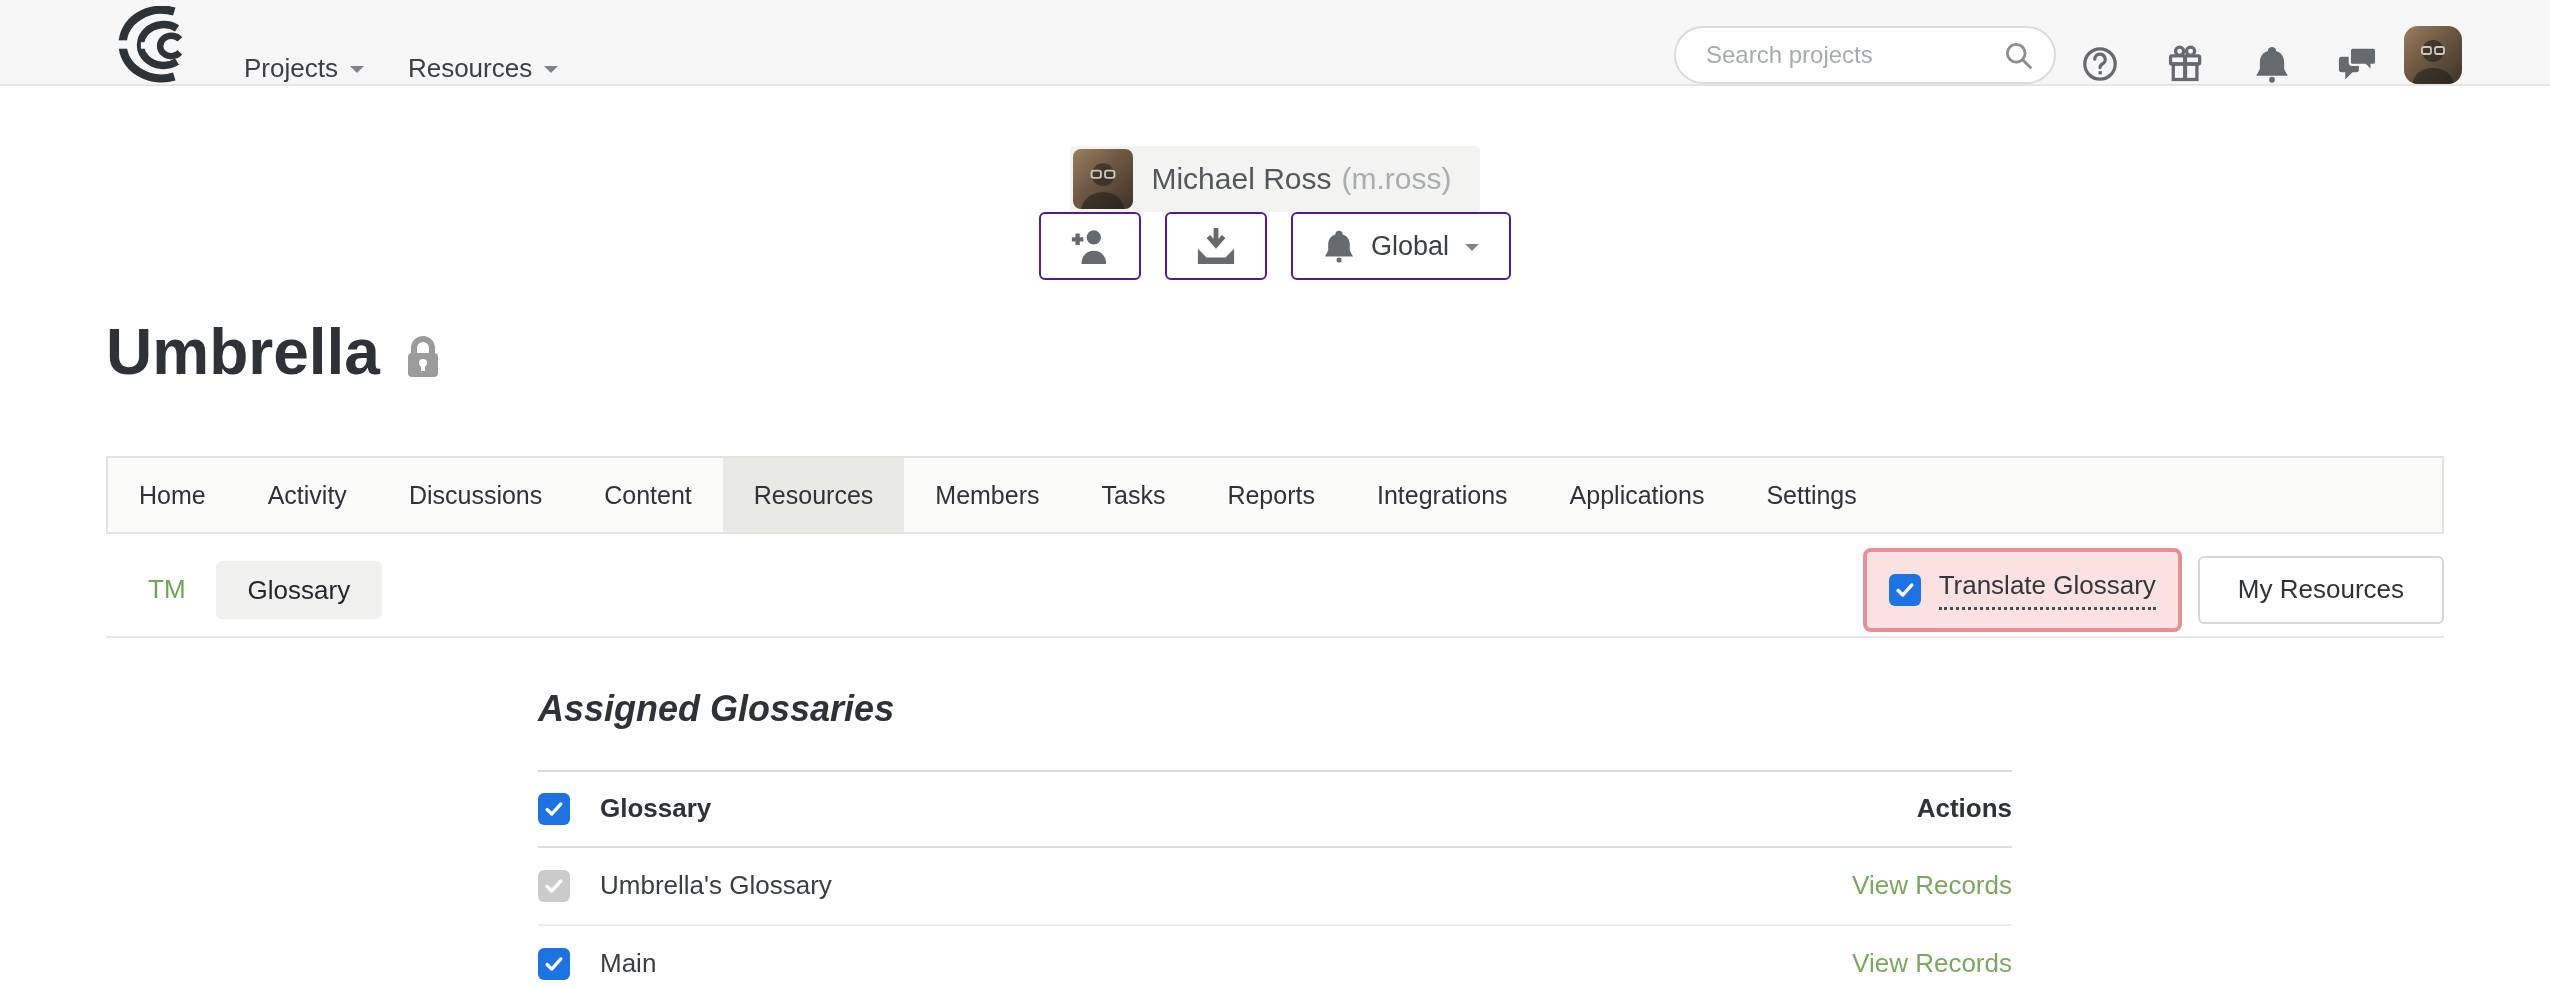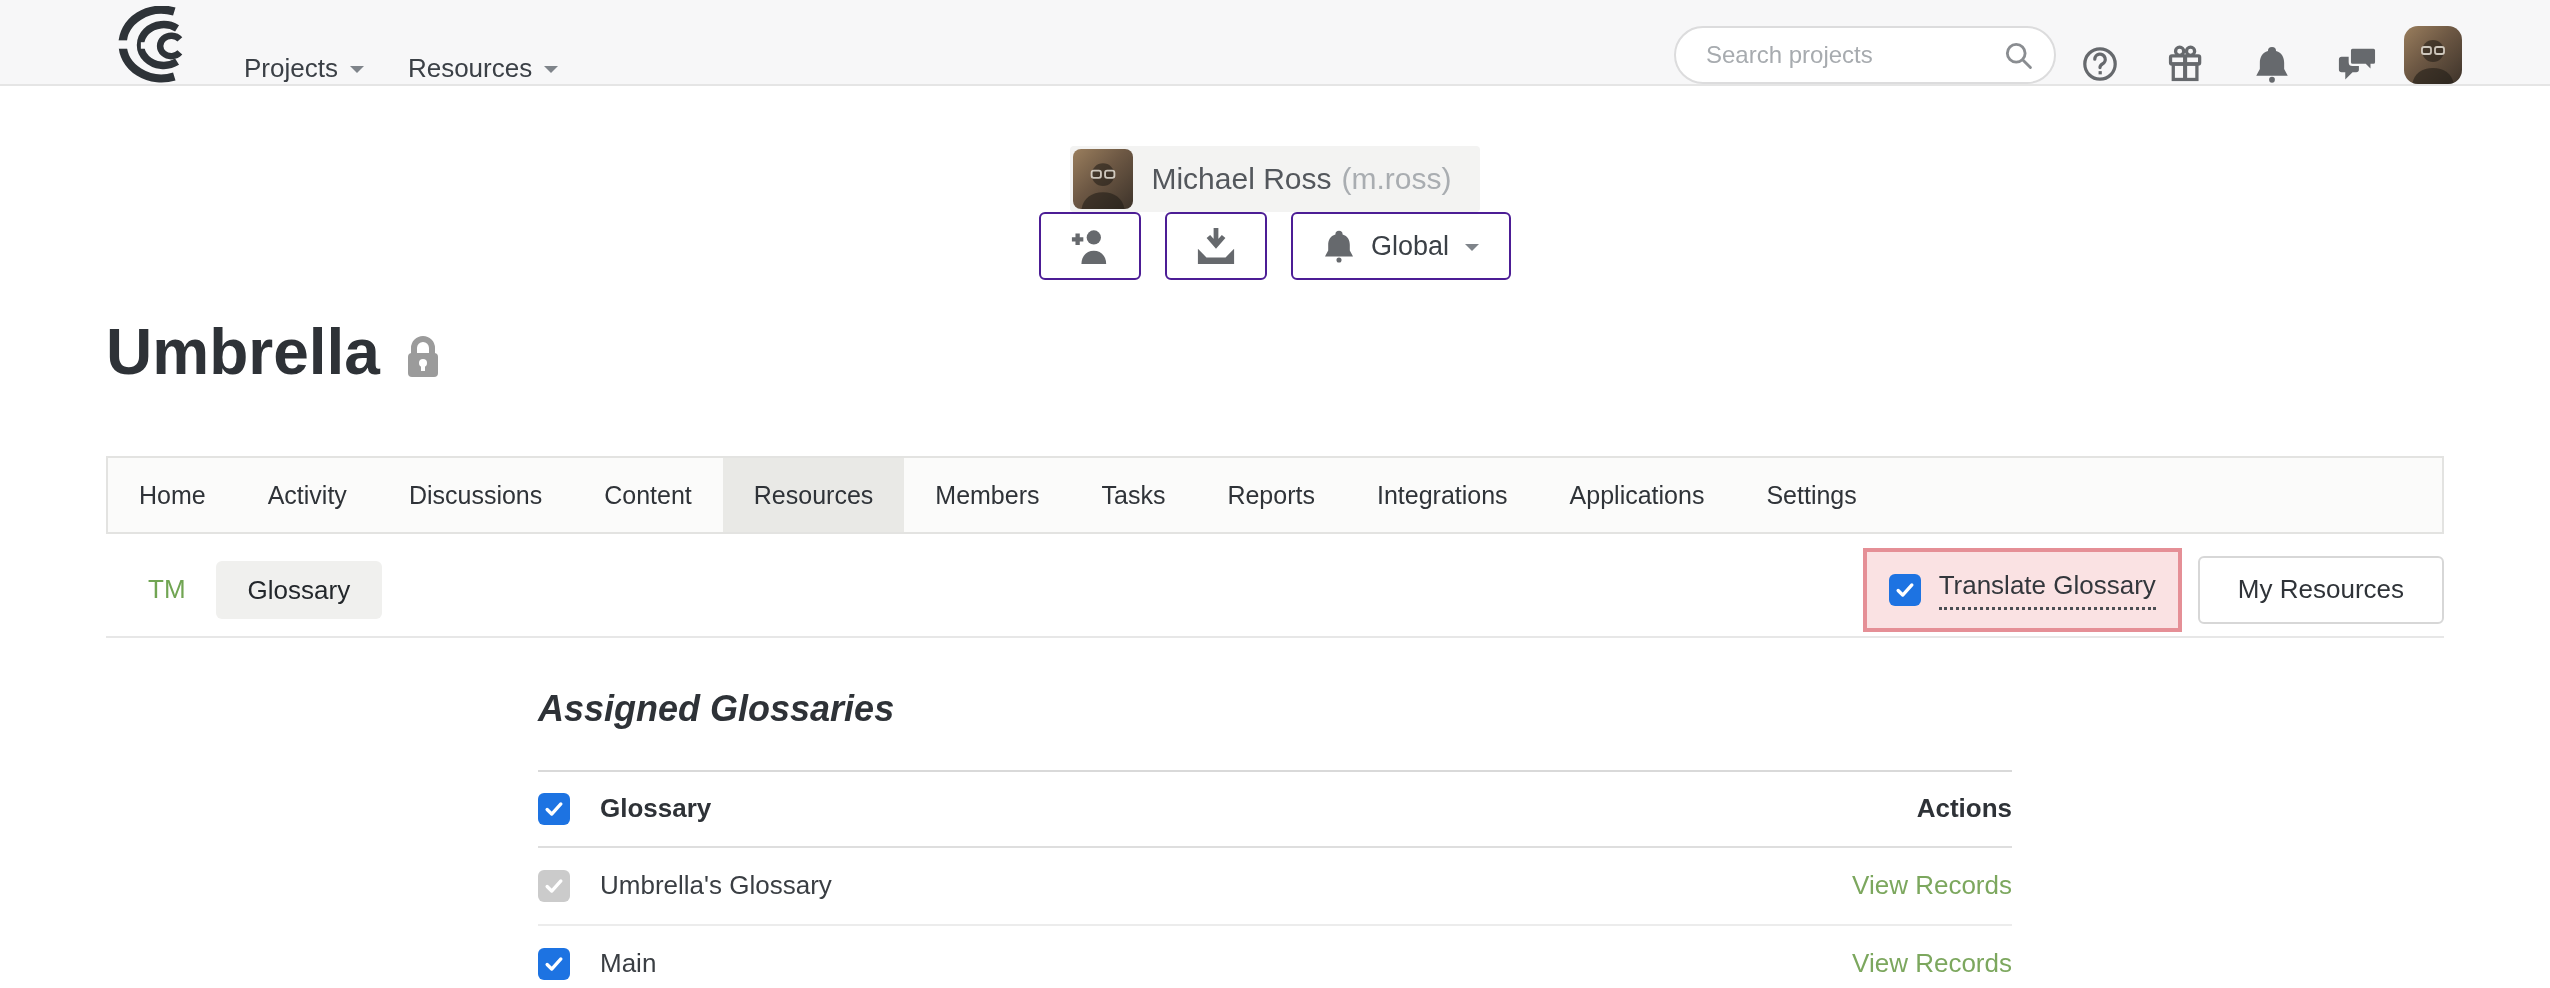--- a/index.html
+++ b/index.html
@@ -62,21 +62,21 @@
   .tab { font-size: 25px; line-height: 74px; padding: 0 31px; color: #2f3338;
     cursor: pointer; white-space: nowrap; }
   .tab.active { background: #e9e9e6; }
   
   .subnav { margin-top: 12px; display: flex; align-items: center; height: 88px; }
   .tm-link { margin-left: 42px; color: #71a553; font-size: 26px; cursor: pointer; }
   .gloss-pill { margin-left: 30px; background: #f0f0ee; border-radius: 6px;
     font-size: 26px; padding: 0 32px; line-height: 58px; color: #23272b; cursor: pointer; }
   .subnav-spacer { flex: 1; }
   .highlight-box { display: flex; align-items: center; gap: 18px; background: #fae2e3;
-    border: 4px solid #e58f96; border-radius: 0; padding: 0 22px; height: 84px; }
+    border: 4px solid #e58f96; border-radius: 8px; padding: 0 22px; height: 84px; }
   .tg-label { font-size: 26px; color: #33373c; cursor: pointer;
     border-bottom: 3px dotted #4a4e53; padding-bottom: 6px; }
   .my-res-btn { margin-left: 16px; height: 68px; padding: 16px 38px; font-size: 26px;
     background: #fff; border: 2px solid #d7d7d7; border-radius: 6px; color: #2f3338;
     display: flex; align-items: center; cursor: pointer; }
   .subnav-divider { border: none; border-top: 2px solid #e7e7e7; margin: 2px 0 0; }
   
   .main-col { width: 1474px; margin: 0 auto; }
   .section-heading { margin: 50px 0 0; font-size: 36px; font-weight: 700; color: #2e3237; font-style: italic; }
   .gloss-table { margin-top: 40px; }

